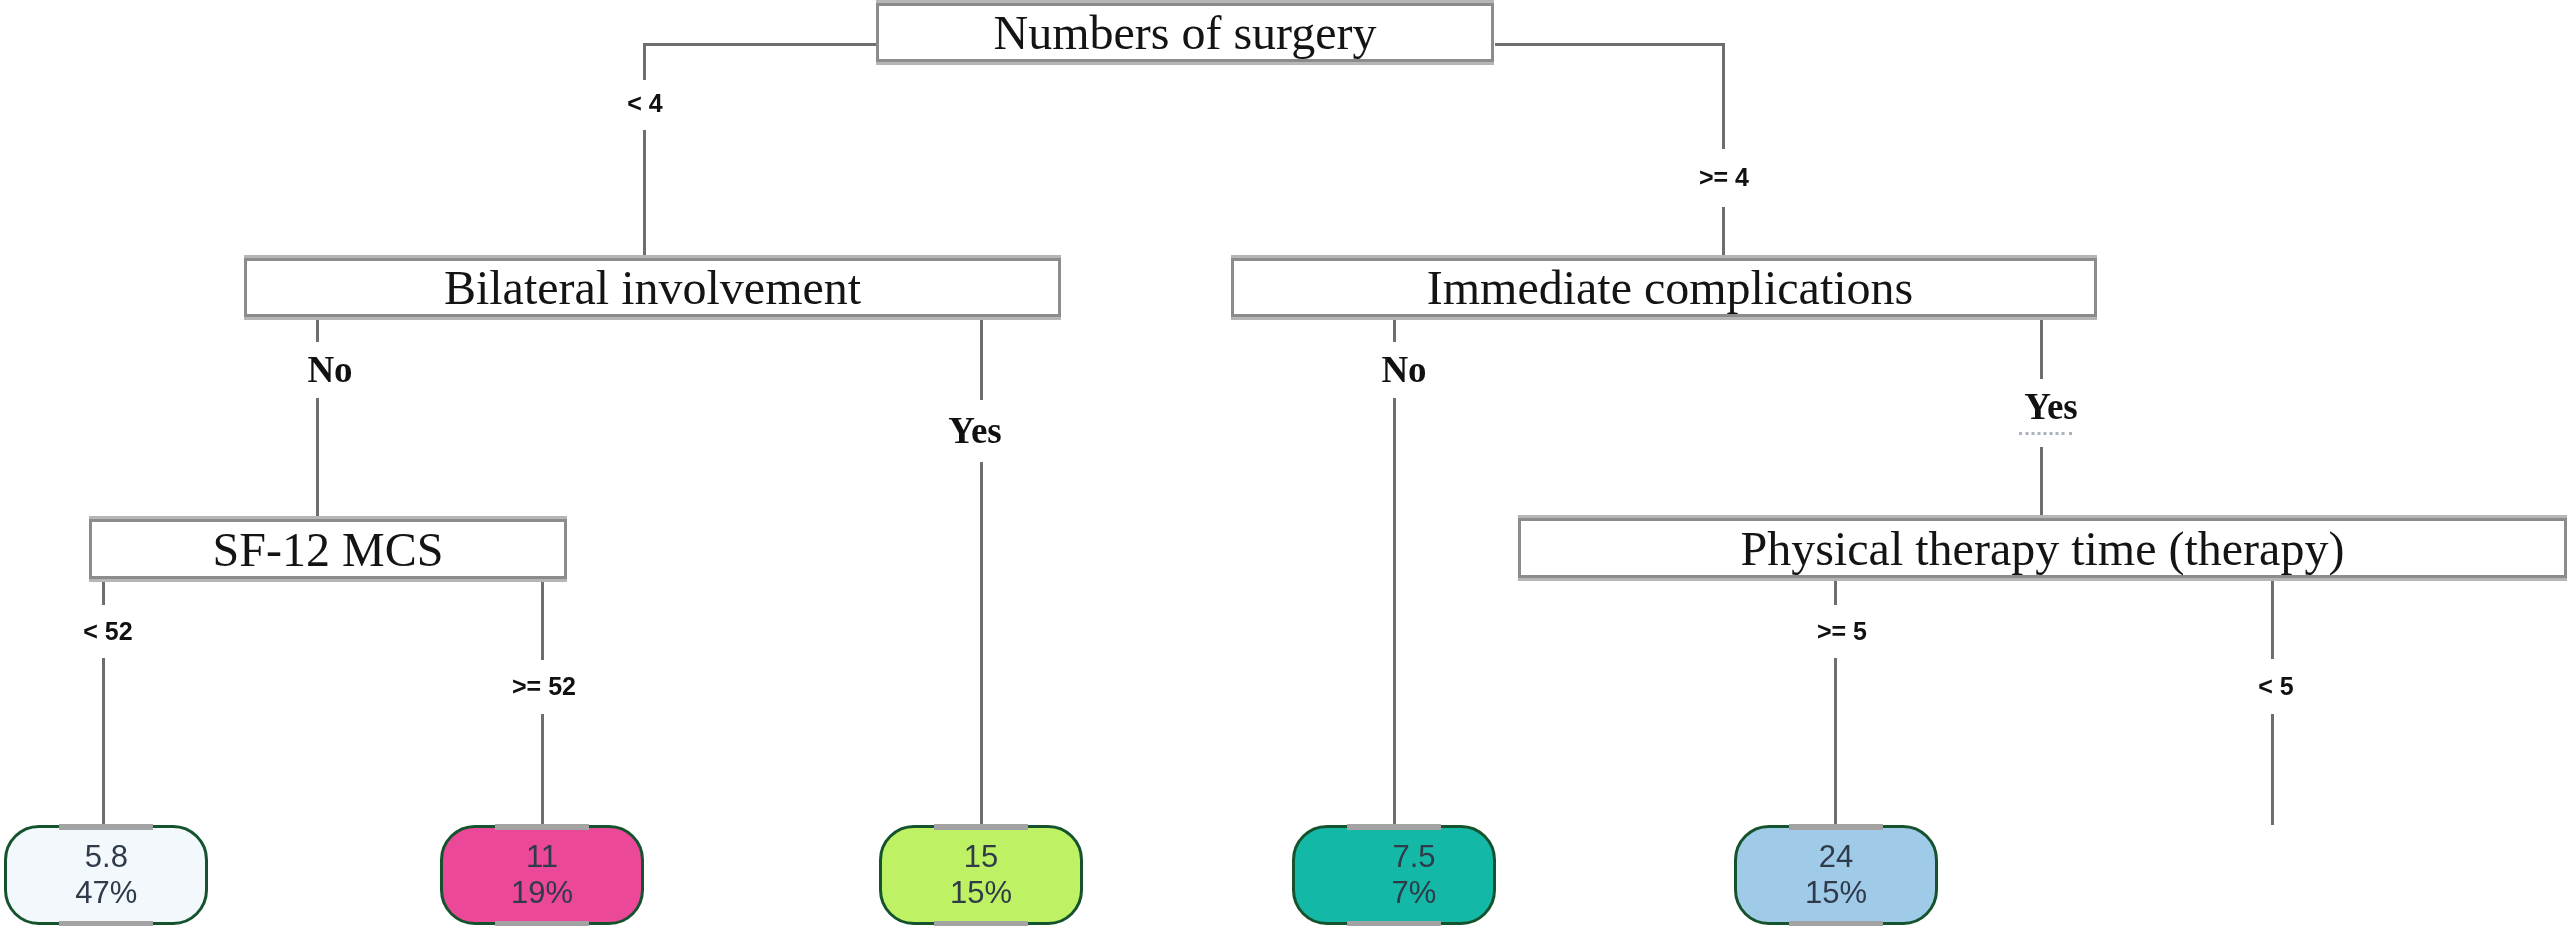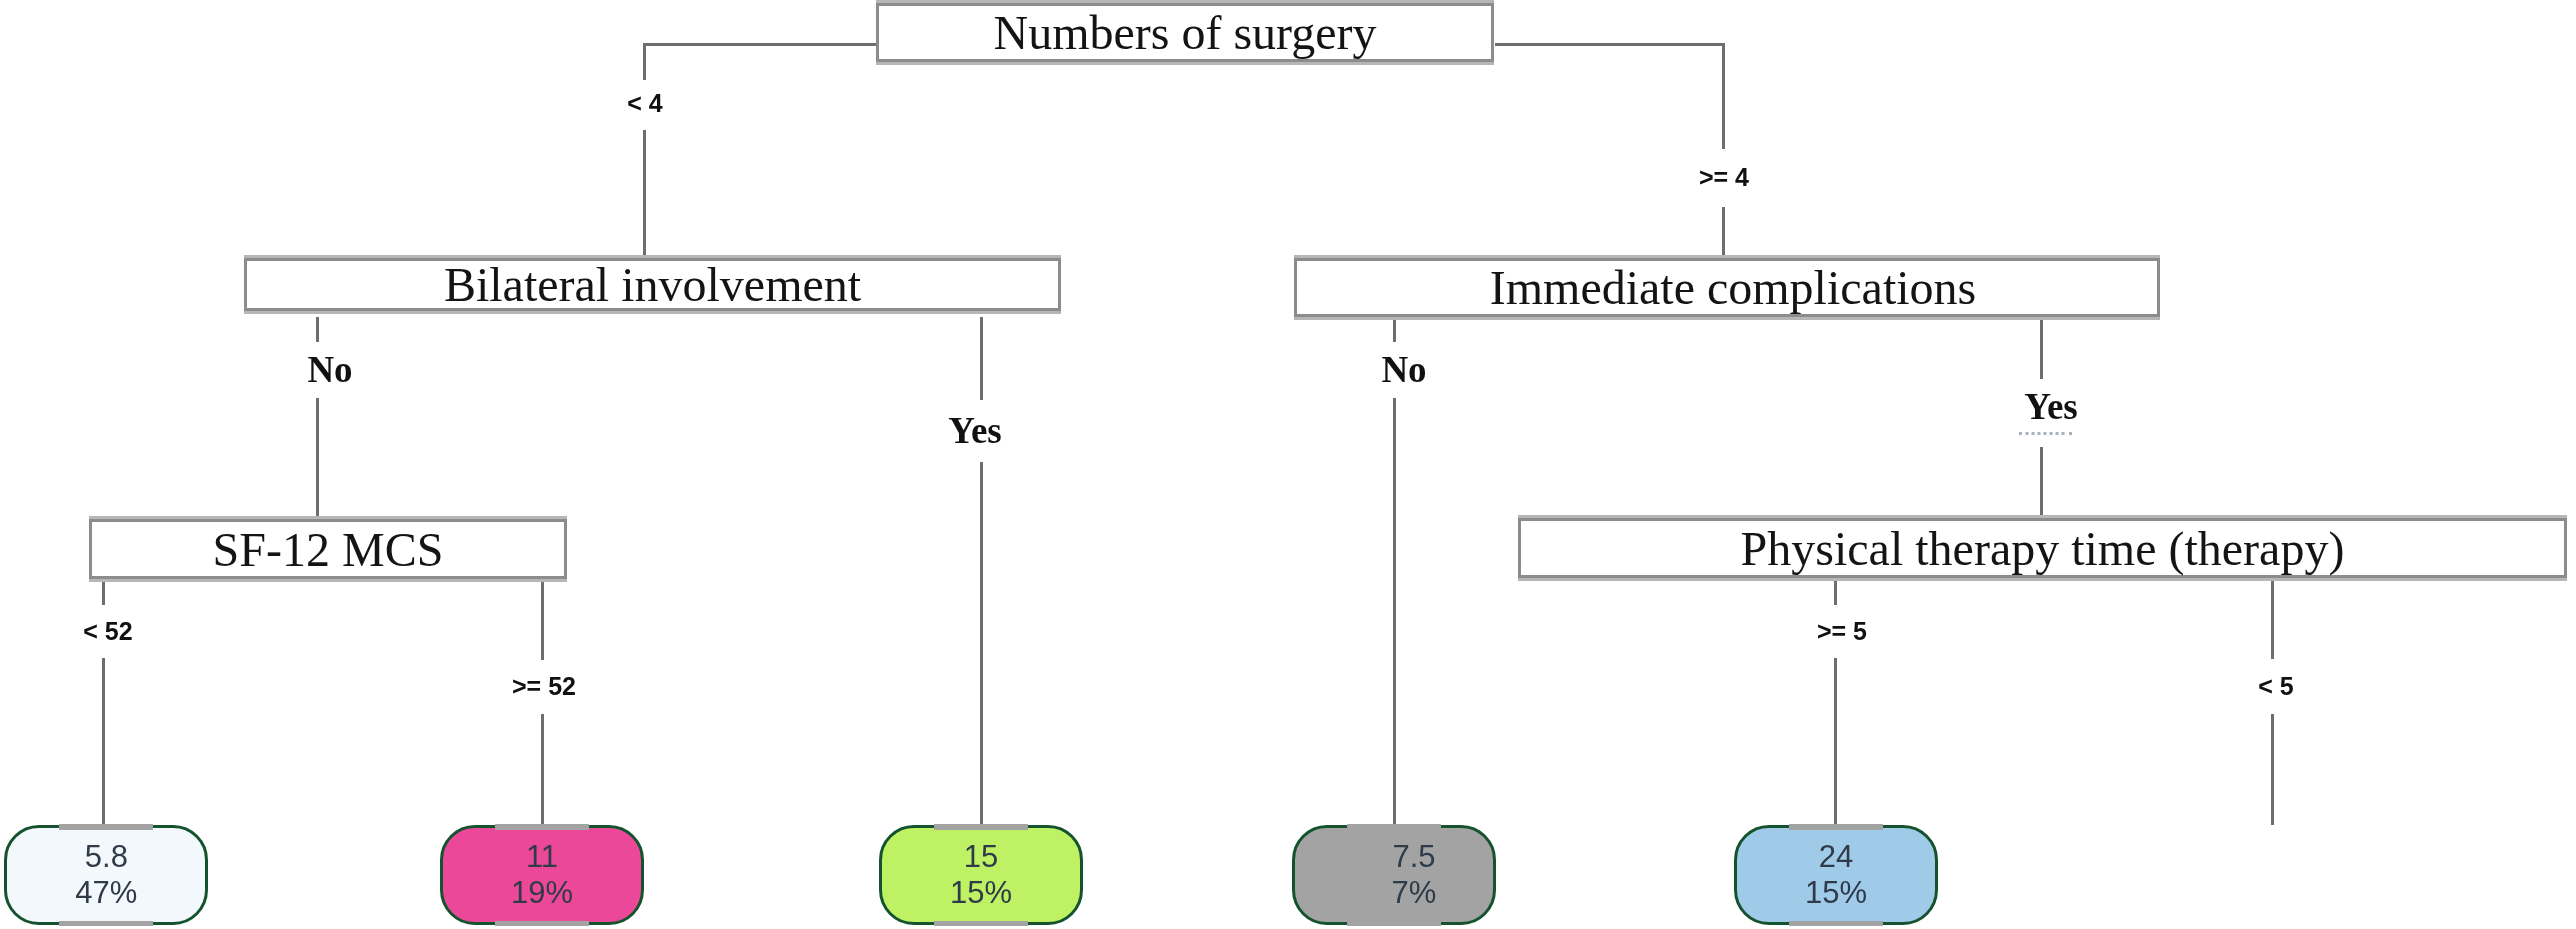--- a/index.html
+++ b/index.html
@@ -93,23 +93,23 @@
   <div class="v" style="left:541px;top:714px;height:111px;"></div>
 
   <div class="v" style="left:1834px;top:578px;height:26.6px;"></div>
   <div class="v" style="left:1834px;top:658px;height:167px;"></div>
 
   <div class="v" style="left:2271px;top:578px;height:81px;"></div>
   <div class="v" style="left:2271px;top:714px;height:111px;"></div>
 
   <div class="node" style="left:876px;top:3px;width:618px;height:59px;">Numbers of surgery</div>
 
-  <div class="node" style="left:244px;top:258px;width:817px;height:53px;">Bilateral involvement</div>
+  <div class="node" style="left:244px;top:258px;width:817px;height:59px;">Bilateral involvement</div>
 
-  <div class="node" style="left:1294px;top:258px;width:866px;height:59px;padding-left:12px;">Immediate complications</div>
+  <div class="node" style="left:1231px;top:258px;width:866px;height:59px;padding-left:12px;">Immediate complications</div>
 
   <div class="node" style="left:89px;top:519px;width:478px;height:60px;">SF-12 MCS</div>
 
   <div class="node" style="left:1518px;top:518px;width:1049px;height:60px;">Physical therapy time (therapy)</div>
 
   <div class="edge" style="left:645px;top:103px;">&lt; 4</div>
   <div class="edge" style="left:1724px;top:177px;">&gt;= 4</div>
 
   <div class="edge word" style="left:330px;top:369px;">No</div>
   <div class="edge word" style="left:975px;top:430px;">Yes</div>
@@ -138,21 +138,21 @@
     <span class="tab bottom"></span>
   </div>
 
   <div class="leaf" style="left: 879px; top: 825px; background: #bef264;">
     <span class="tab top"></span>
     <span>15</span>
     <span>15%</span>
     <span class="tab bottom"></span>
   </div>
 
-  <div class="leaf" style="left: 1292px; top: 825px; background: #a3a3a3; padding-left: 40px;">
+  <div class="leaf" style="left: 1292px; top: 825px; background: #14b8a6; padding-left: 40px;">
     <span class="tab top"></span>
     <span>7.5</span>
     <span>7%</span>
     <span class="tab bottom"></span>
   </div>
 
   <div class="leaf" style="left: 1734px; top: 825px; background: rgb(159, 203, 233);">
     <span class="tab top"></span>
     <span>24</span>
     <span>15%</span>

